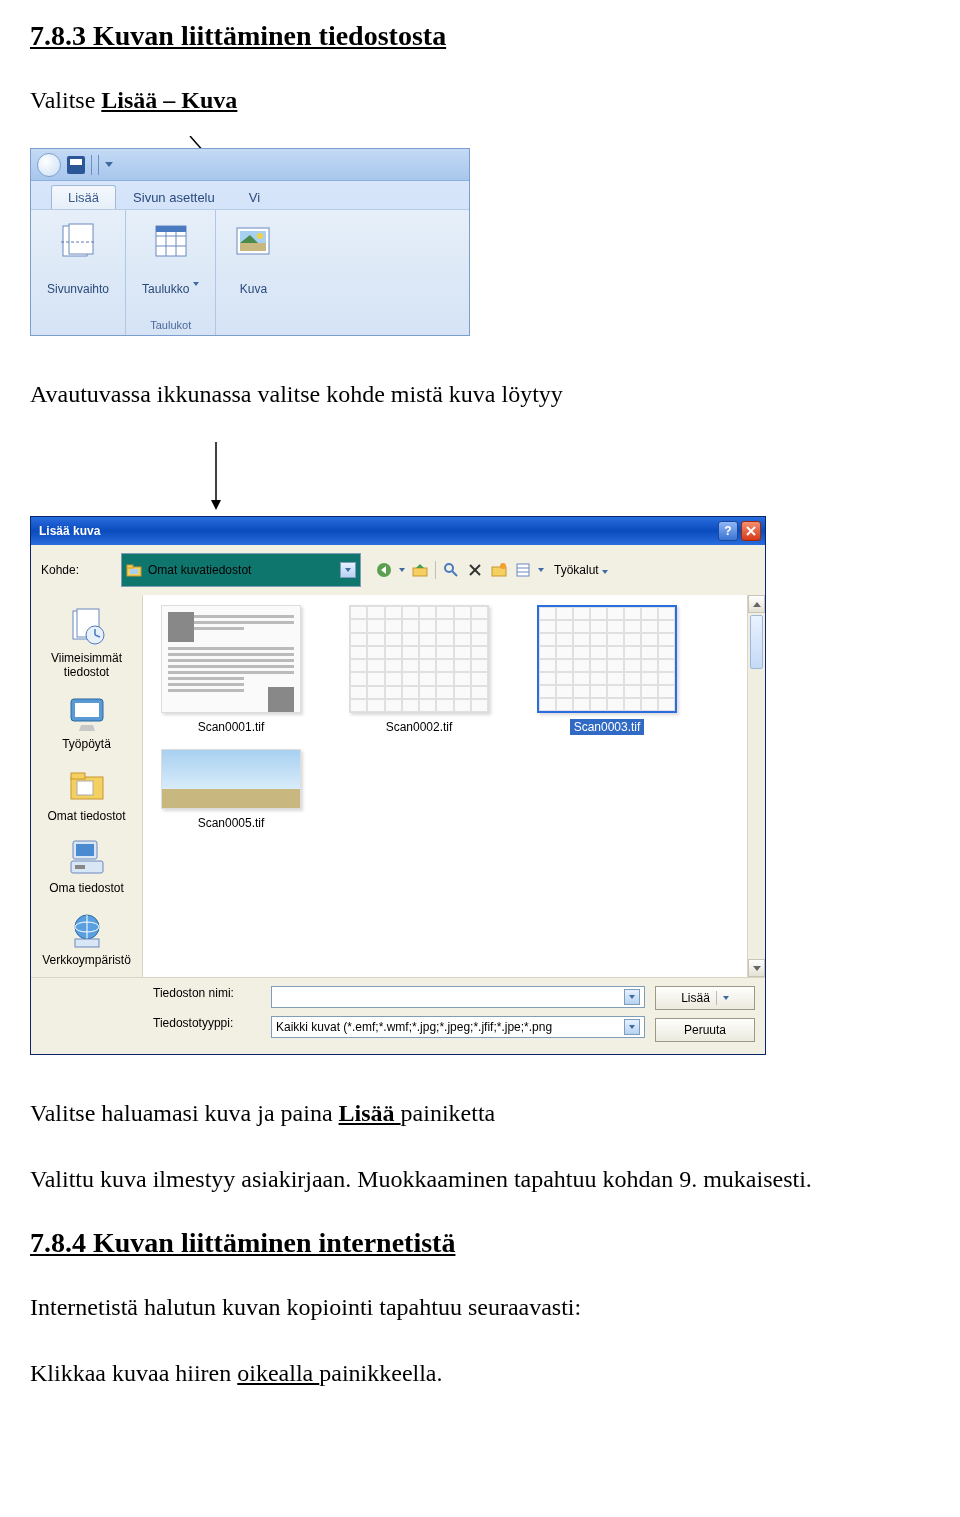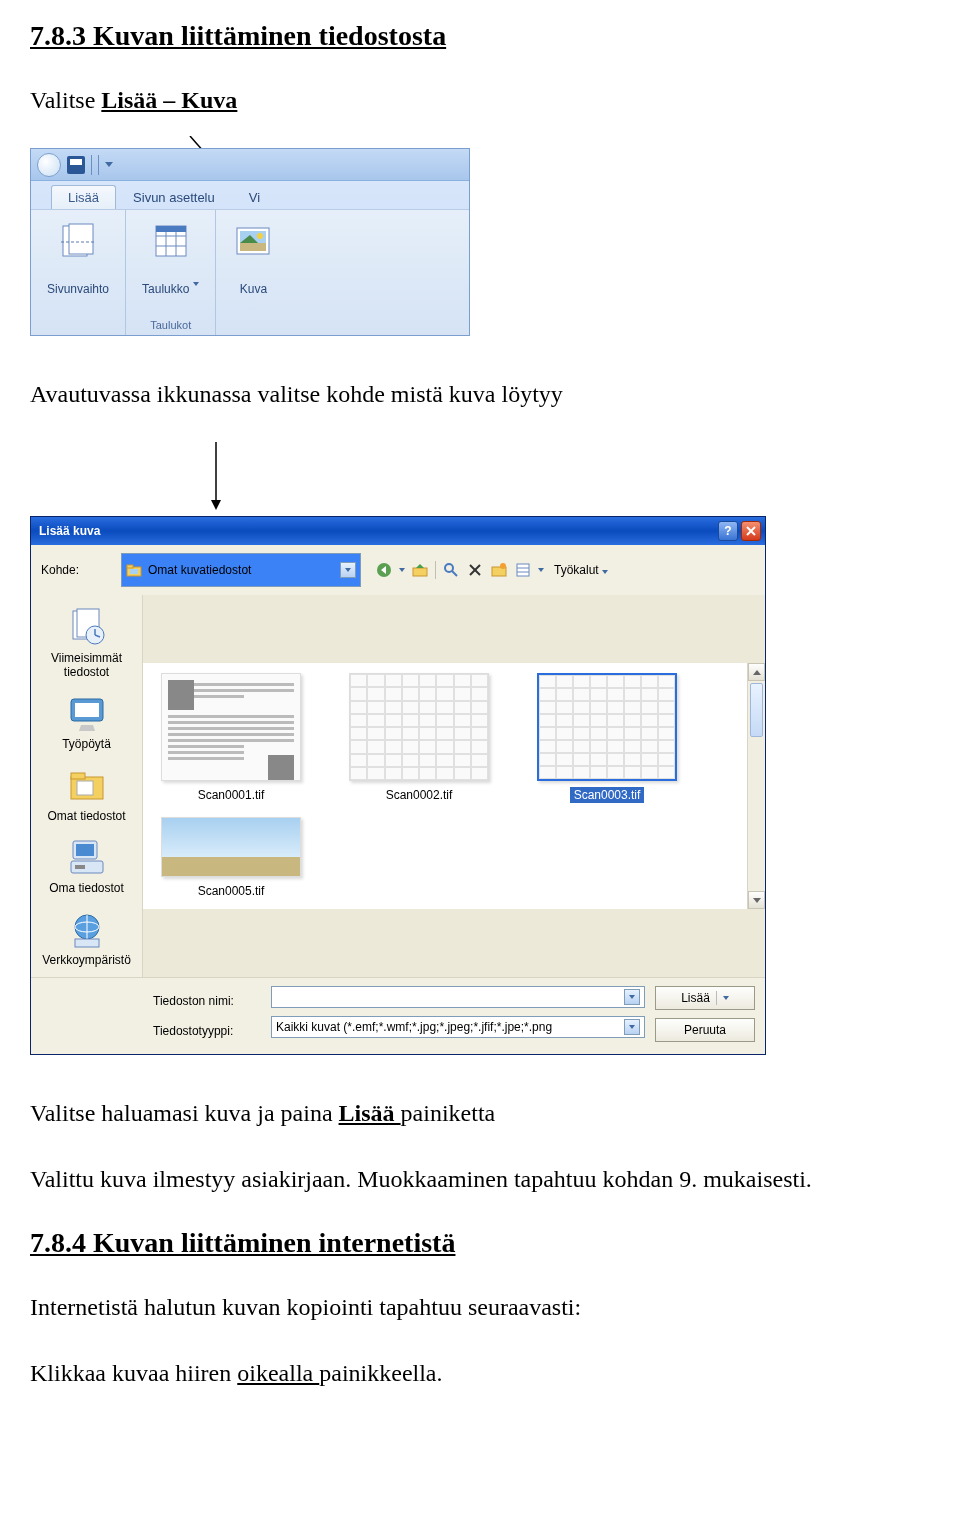--- a/index.html
+++ b/index.html
@@ -106,44 +106,44 @@
     padding: 0 4px 0 8px;
     font-weight:bold;
   }
   .dlg-title-btns { display:flex; gap:3px; }
   .dlg-tbtn { width:20px; height:20px; border-radius:3px; display:flex; align-items:center; justify-content:center; font-weight:bold; }
   .dlg-help { background: linear-gradient(#8fb6f4, #3a74d4); color:#fff; border:1px solid #1a4a9a; }
   .dlg-close { background: linear-gradient(#f49070, #d43a1a); color:#fff; border:1px solid #9a2a0a; }
 
   .dlg-toolbar { display:flex; align-items:center; gap:8px; padding:8px 10px; background:#f2efe3; }
   .dlg-lbl { color:#000; width:72px; }
-  .dlg-combo { flex:0 0 240px; height:22px; border:1px solid #7f9db9; background:#3b82f6; display:flex; align-items:center; padding:16px 4px; gap:6px; }
+  .dlg-combo { flex:0 0 240px; height:22px; border:1px solid #7f9db9; background:#0f766e; display:flex; align-items:center; padding:16px 4px; gap:6px; }
   .dlg-combo .dd-btn { margin-left:auto; width:16px; height:16px; background: linear-gradient(#e6f1ff,#b8d2f2); border:1px solid #7f9db9; display:flex; align-items:center; justify-content:center; }
   .tbar-icons { display:flex; align-items:center; gap:6px; margin-left:6px; }
   .tbar-ic { width:18px; height:18px; display:flex; align-items:center; justify-content:center; }
   .tbar-sep { width:1px; height:18px; background:#c0c0b0; }
 
-  .dlg-body { display:flex;align-items:center; }
+  .dlg-body { display:flex; }
   .dlg-places { width:112px; background:#f2efe3; padding:6px 0; display:flex; flex-direction:column; align-items:center; gap:4px; border-right:1px solid #d8d5c4; }
   .place { display:flex; flex-direction:column; align-items:center; gap:2px; padding:4px 4px; width:100%; text-align:center; color:#000; }
   .place-ic { width:44px; height:44px; }
 
   .dlg-files { flex:1; background:#fff; position:relative; padding:10px 8px; display:flex; flex-wrap:wrap; align-content:flex-start; gap:14px 28px; }
   .file-item { width:160px; display:flex; flex-direction:column; align-items:center; gap:6px; }
   .file-thumb { width:140px; height:108px; border:1px solid #ddd; box-shadow: 2px 2px 3px rgba(0,0,0,.15); background:#fafafa; display:flex; align-items:center; justify-content:center; overflow:hidden; }
   .file-item.selected .file-thumb { border:2px solid #2a6ddf; }
   .file-name { font-size:12px; color:#000; padding:1px 4px; }
   .file-item.selected .file-name { background:#316ac5; color:#fff; }
   .dlg-scroll { position:absolute; right:0; top:0; bottom:0; width:18px; background:#f0eee0; border-left:1px solid #d8d5c4; }
   .dlg-scroll .sbtn { height:18px; background:linear-gradient(#fefefe,#e4e2d4); border:1px solid #c8c5b4; display:flex; align-items:center; justify-content:center; }
   .dlg-scroll .thumb { position:absolute; left:2px; right:2px; top:20px; height:54px; background:linear-gradient(#e9f2ff,#c5daf6); border:1px solid #9fb8da; border-radius:2px; }
 
   .dlg-bottom { display:flex; padding:8px 10px 12px 122px; gap:10px; background:#f2efe3; border-top:1px solid #d8d5c4; }
   .dlg-bottom-left { flex:1; display:flex; flex-direction:column; gap:8px; }
-  .dlg-row { display:flex; align-items:flex-end; gap:8px; }
+  .dlg-row { display:flex; align-items:flex-start; gap:8px; }
   .dlg-row .r-lbl { width:110px; }
   .dlg-input { flex:1; height:22px; border:1px solid #7f9db9; background:#fff; display:flex; align-items:center; padding:0 4px; }
   .dlg-input .dd-btn { margin-left:auto; width:16px; height:16px; background: linear-gradient(#e6f1ff,#b8d2f2); border:1px solid #7f9db9; display:flex; align-items:center; justify-content:center; }
   .dlg-btns { display:flex; flex-direction:column; gap:8px; width:100px; }
   .dlg-btn { height:24px; border:1px solid #9a9a88; background:linear-gradient(#fefefd,#eceade); display:flex; align-items:center; justify-content:center; gap:6px; }
 
   
   .th-doc { width:100%; height:100%; padding:6px; }
   .th-doc .ln { height:3px; background:#bbb; margin:3px 0; }
   .th-doc .ln.s { width:60%; }

